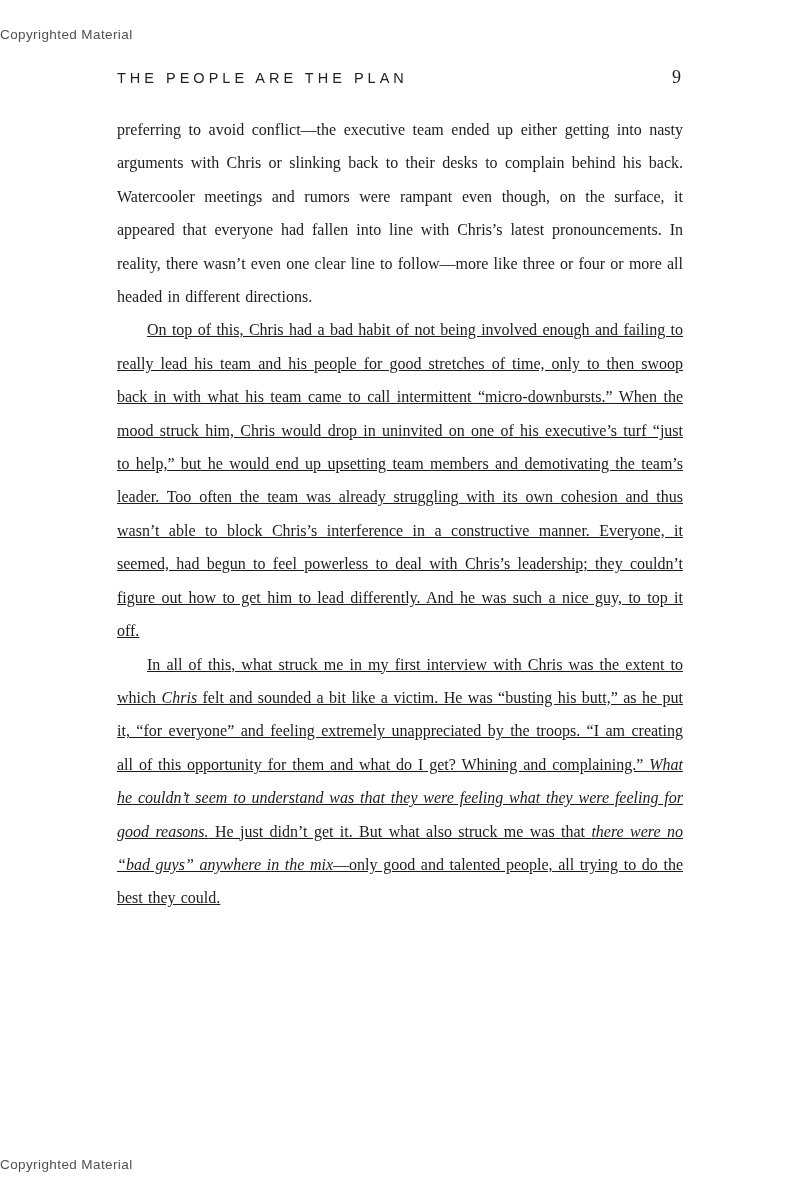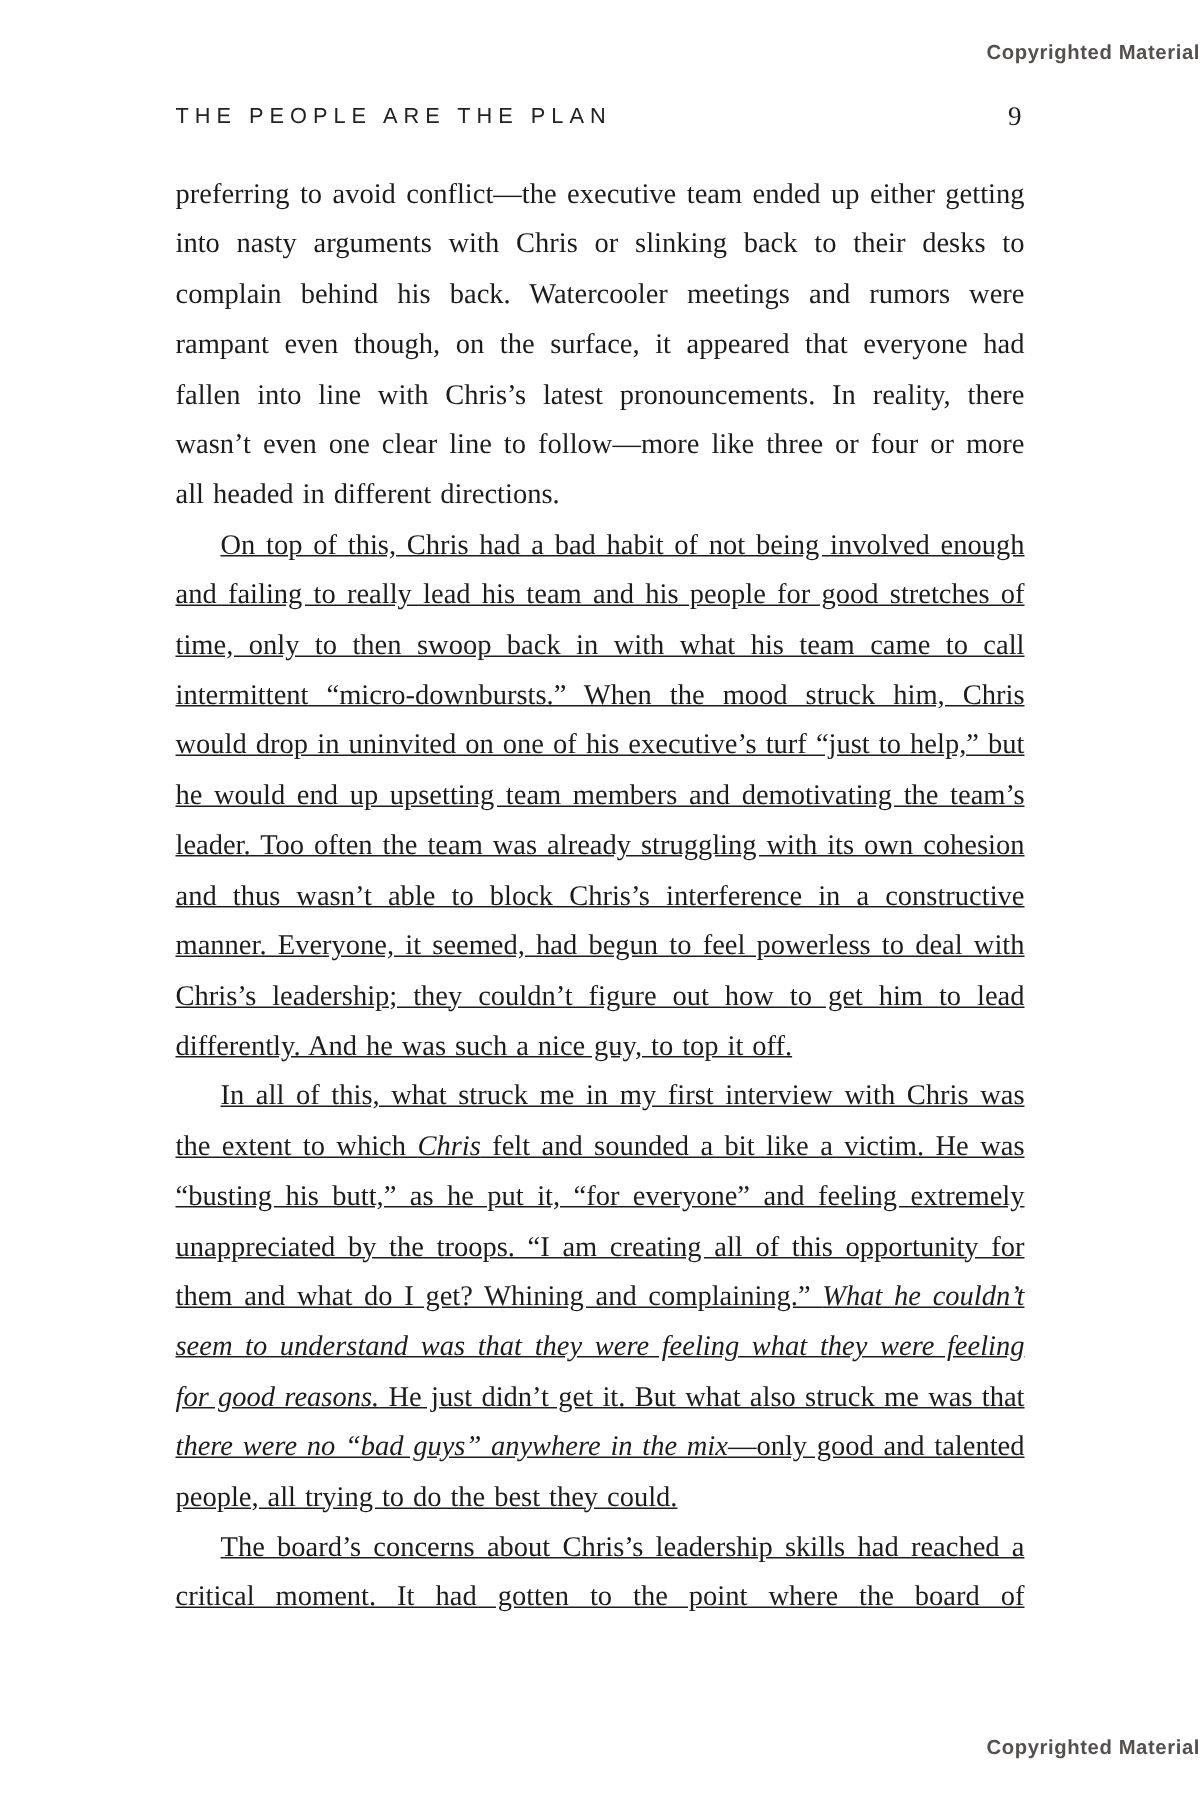--- a/index.html
+++ b/index.html
@@ -11,27 +11,26 @@
     margin: 0 auto;
     background: #ffffff;
     overflow: hidden;
     font-family: "Liberation Serif", serif;
     color: #1c1c1c;
   }
   .copyright-notice {
     position: absolute;
     left: 0;
     width: 100%;
-    text-align: right;
+    text-align: left;
     font-family: "Liberation Sans", sans-serif;
-    font-weight: bold;
+    font-weight: normal;
     font-size: 13.5px;
     letter-spacing: 0.4px;
     color: #55504e;
-    padding-left: 38px;
   }
   .copyright-top { top: 27px; }
   .copyright-bottom { top: 1157px; }
   .header-row {
     position: absolute;
     top: 69px;
     left: 117px;
     right: 117px;
     text-align: left;
   }
@@ -52,21 +51,21 @@
     color: #1c1c1c;
   }
   .page-body {
     position: absolute;
     top: 113px;
     left: 117px;
     right: 117px;
   }
   .para {
     text-align: justify;
-    font-size: 19px;
+    font-size: 16px;
     line-height: 33.4px;
     word-spacing: 1.2px;
   }
   .para.indent { text-indent: 30px; text-decoration: underline; }
   .para.justify-last { text-align-last: justify; }
   .italic { font-style: italic; }
 </style>
 </head>
 <body>
 
@@ -76,18 +75,17 @@
 
   <div class="header-row">
     <span class="running-head">THE PEOPLE ARE THE PLAN</span>
     <span class="page-number">9</span>
   </div>
 
   <div class="page-body">
       <p class="para"><span>preferring to avoid conflict—the executive team ended up either getting into nasty arguments with Chris or slinking back to their desks to complain behind his back. Watercooler meetings and rumors were rampant even though, on the surface, it appeared that everyone had fallen into line with Chris’s latest pronouncements. In reality, there wasn’t even one clear line to follow—more like three or four or more all headed in different directions.</span></p>
       <p class="para indent"><span>On top of this, Chris had a bad habit of not being involved enough and failing to really lead his team and his people for good stretches of time, only to then swoop back in with what his team came to call intermittent “micro-downbursts.” When the mood struck him, Chris would drop in uninvited on one of his executive’s turf “just to help,” but he would end up upsetting team members and demotivating the team’s leader. Too often the team was already struggling with its own cohesion and thus wasn’t able to block Chris’s interference in a constructive manner. Everyone, it seemed, had begun to feel powerless to deal with Chris’s leadership; they couldn’t figure out how to get him to lead differently. And he was such a nice guy, to top it off.</span></p>
       <p class="para indent"><span>In all of this, what struck me in my first interview with Chris was the extent to which </span><span class="italic">Chris</span><span> felt and sounded a bit like a victim. He was “busting his butt,” as he put it, “for everyone” and feeling extremely unappreciated by the troops. “I am creating all of this opportunity for them and what do I get? Whining and complaining.” </span><span class="italic">What he couldn’t seem to understand was that they were feeling what they were feeling for good reasons.</span><span> He just didn’t get it. But what also struck me was that </span><span class="italic">there were no “bad guys” anywhere in the mix</span><span>—only good and talented people, all trying to do the best they could.</span></p>
-      <p class="para indent justify-last"><span>The board’s concerns about Chris’s leadership skills had reached a critical moment. It had gotten to the point where the board of</span></p>
     </div>
 
   <div class="copyright-notice copyright-bottom">Copyrighted Material</div>
 
 </div>
 
 </body></html>

